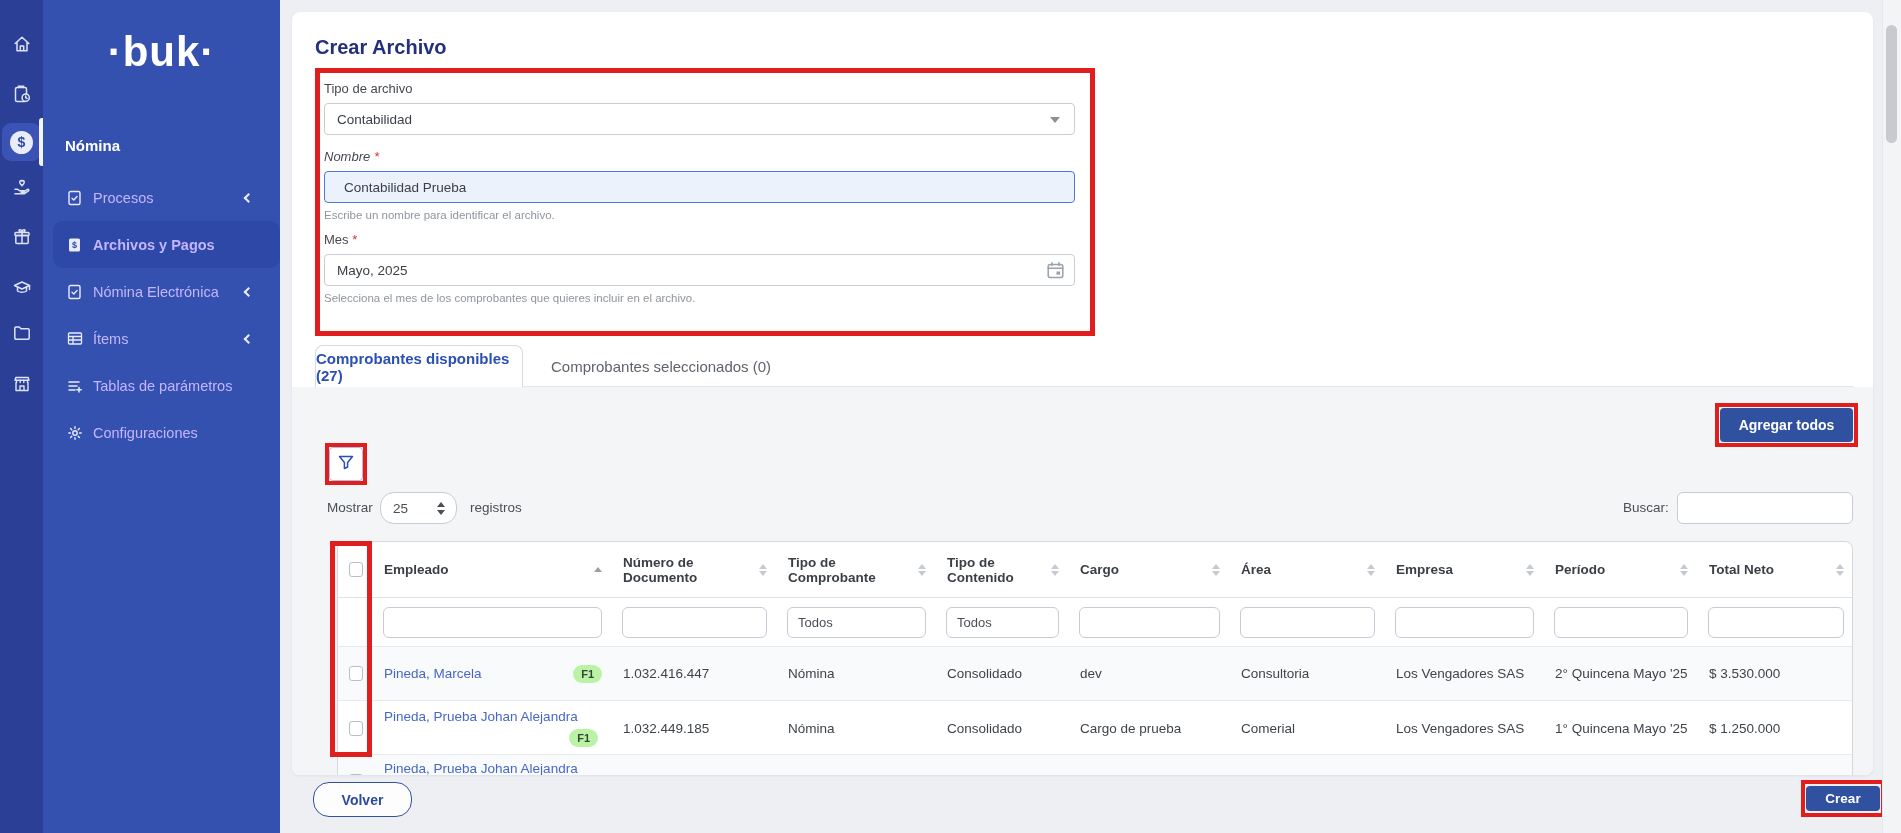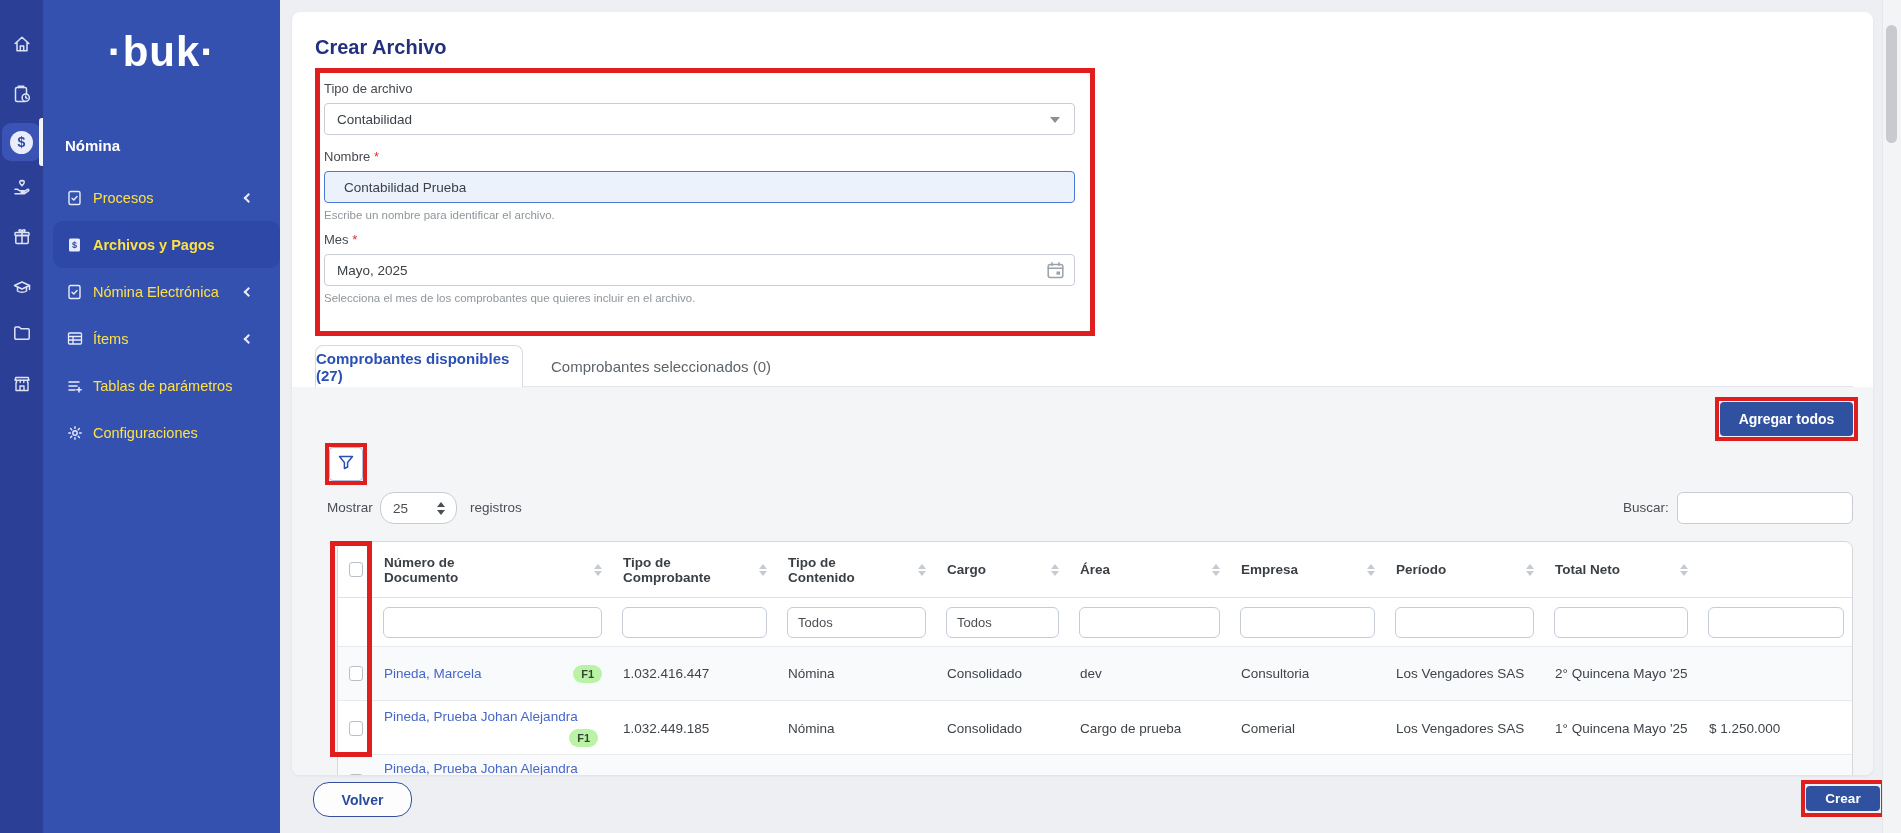--- a/index.html
+++ b/index.html
@@ -10,50 +10,50 @@
   
   .rail { position:absolute; left:0; top:0; width:43px; height:833px; background:#2c3f97; z-index:5; }
   .rail-item { position:absolute; left:0; width:43px; height:34px; display:flex; align-items:center; justify-content:center; cursor:pointer; }
   .rail-active-wrap { position:absolute; left:2px; top:123px; width:39px; height:38px; display:flex; align-items:center; justify-content:center; background:#3a53b4; border-radius:9px; }
   .coin { width:23px; height:23px; border-radius:50%; background:#e9edfb; color:#2d48a6; font-weight:bold; font-size:14px; display:flex; align-items:center; justify-content:center; }
   .rail-bar { position:absolute; right:0; top:118px; width:4px; height:48px; background:#f3f5fa; border-radius:3px 0 0 3px; }
   .menu { position:absolute; left:43px; top:0; width:237px; height:833px; background:#3551af; z-index:5; color:#e8ecfa; }
   .logo { position:absolute; top:28px; left:0; width:100%; text-align:center; font-size:42px; font-weight:bold; color:#ffffff; letter-spacing:1px; }
   .section-title { position:absolute; top:137px; left:22px; font-size:15px; font-weight:bold; color:#ffffff; }
   .menu-items { position:absolute; top:174px; left:0; right:0; }
-  .menu-item { position:relative; height:47px; display:flex; align-items:center; padding-left:24px; font-size:14.5px; color:#fde047; cursor:pointer; }
+  .menu-item { position:relative; height:47px; display:flex; align-items:center; padding-left:24px; font-size:14.5px; color:#c4b5fd; cursor:pointer; }
   .menu-item .mi-icon { width:26px; display:flex; align-items:center; }
   .menu-item.active { background:#2d48a6; border-radius:10px; margin-left:10px; padding-left:14px; font-weight:bold; }
   .chev { position:absolute; right:28px; top:50%; width:7px; height:7px; border-left:2px solid #e8ecfa; border-bottom:2px solid #e8ecfa; transform:translateY(-50%) rotate(45deg); }
 
   
   .card { position:absolute; left:292px; top:12px; width:1581px; height:763px; background:#fff; border-radius:8px; box-shadow:0 1px 3px rgba(40,50,80,.08); overflow:hidden; z-index:1; }
   .page-title { position:absolute; left:23px; top:24px; font-size:20px; font-weight:bold; color:#23307d; }
 
   .red { border:5px solid #e01e1e; }
   .form-box { position:absolute; left:23px; top:56px; width:780px; height:268px; padding:8px 8px 0 4px; }
   .f-label { font-size:13px; color:#454a50; margin:0 0 7px 0; }
   .req { color:#e03131; }
   .control { width:751px; height:32px; border:1px solid #c8cdd5; border-radius:4px; background:#fff; display:flex; align-items:center; padding:0 12px; font-size:13.5px; color:#3c4147; position:relative; }
   .control.focused { background:#ebf2fc; border:1.5px solid #4b79d8; }
   input.control { outline:none; display:block; padding:0 19px; }
   .caret-down { position:absolute; right:14px; top:13px; width:0; height:0; border-left:5px solid transparent; border-right:5px solid transparent; border-top:6px solid #8a9097; }
   .cal { position:absolute; right:9px; top:6px; }
   .help { font-size:11.5px; color:#8f959c; margin:6px 0 11px 0; }
-  .mt14 { margin-top:14px; } .mt12 { margin-top:11px; }
+  .mt14 { margin-top:14px;font-style:italic; } .mt12 { margin-top:11px; }
 
   
   .tabbar-line { position:absolute; left:23px; right:20px; top:374px; height:1px; background:#e3e6ea; }
   .tab { position:absolute; top:333px; height:42px; display:flex; align-items:center; justify-content:center; font-size:15px; cursor:pointer; }
   .tab.active { left:23px; width:208px; background:#fff; border:1px solid #d7dbe1; border-bottom:none; border-radius:8px 8px 0 0; color:#2b50b4; font-weight:bold; z-index:2; }
   .tab.inactive { left:231px; padding:0 28px; color:#5e646b; }
 
   
   .panel { position:absolute; left:0; right:0; top:375px; bottom:0; background:#f4f5f7; }
-  .addall-box { position:absolute; left:1423px; top:10px; width:143px; height:44px; border-width:4px; padding:1px; }
+  .addall-box { position:absolute; left:1423px; top:16px; width:143px; height:44px; border-width:4px; padding:1px; }
   .btn-primary { background:#30519f; color:#fff; font-weight:bold; font-size:14px; border:none; border-radius:4px; width:100%; height:100%; cursor:pointer; font-family:"Liberation Sans",sans-serif; }
   .filter-box { position:absolute; left:33px; top:56px; width:42px; height:42px; border-width:4px; }
   .filter-btn { width:34px; height:34px; background:#fff; border:1px solid #aebcdf; border-radius:4px; display:flex; align-items:center; justify-content:center; cursor:pointer; }
 
   .ctrl-row { position:absolute; left:0; right:0; top:105px; height:32px; font-size:13.5px; color:#4a4f55; }
   .lbl-mostrar { position:absolute; left:35px; top:8px; }
   .pagesize { position:absolute; left:88px; top:0; width:77px; height:32px; background:#fff; border:1px solid #c6ccd4; border-radius:14px; display:flex; align-items:center; padding:0 12px; cursor:pointer; }
   .spin { position:absolute; right:11px; top:9px; display:flex; flex-direction:column; gap:3px; }
   .tri-up { width:0; height:0; border-left:4.5px solid transparent; border-right:4.5px solid transparent; border-bottom:5px solid #4a4f55; }
   .tri-dn { width:0; height:0; border-left:4.5px solid transparent; border-right:4.5px solid transparent; border-top:5px solid #4a4f55; }
@@ -272,20 +272,26 @@
         <input class="search-input" style="">
       </div>
 
       <div class="tablewrap">
 
         <div class="trow hdr">
           <div class="th cb-cell" style="justify-content:center">
               <input type="checkbox" style="">
             </div>
           <div class="th">
+              <span>Empleado</span>
+              <span class="sorticons s-asc">
+                <span class="s-up"></span>
+              </span>
+            </div>
+          <div class="th">
               <span style="max-width:92px">Número de Documento</span>
               <span class="sorticons">
                 <span class="s-up"></span>
                 <span class="s-dn"></span>
               </span>
             </div>
           <div class="th">
               <span style="max-width:92px">Tipo de Comprobante</span>
               <span class="sorticons">
                 <span class="s-up"></span>
@@ -375,20 +381,21 @@
             <a class="emp-link">Pineda, Marcela</a>
             <span class="badge">F1</span>
           </div>
           <div class="cell">1.032.416.447</div>
           <div class="cell">Nómina</div>
           <div class="cell">Consolidado</div>
           <div class="cell">dev</div>
           <div class="cell">Consultoria</div>
           <div class="cell">Los Vengadores SAS</div>
           <div class="cell">2° Quincena Mayo '25</div>
+          <div class="cell">$ 3.530.000</div>
         </div>
 
         <div class="trow drow">
           <div class="cell cb-cell">
               <input type="checkbox" style="">
             </div>
           <div class="cell emp-stack">
             <a class="emp-link">Pineda, Prueba Johan Alejandra</a>
             <span class="badge">F1</span>
           </div>

